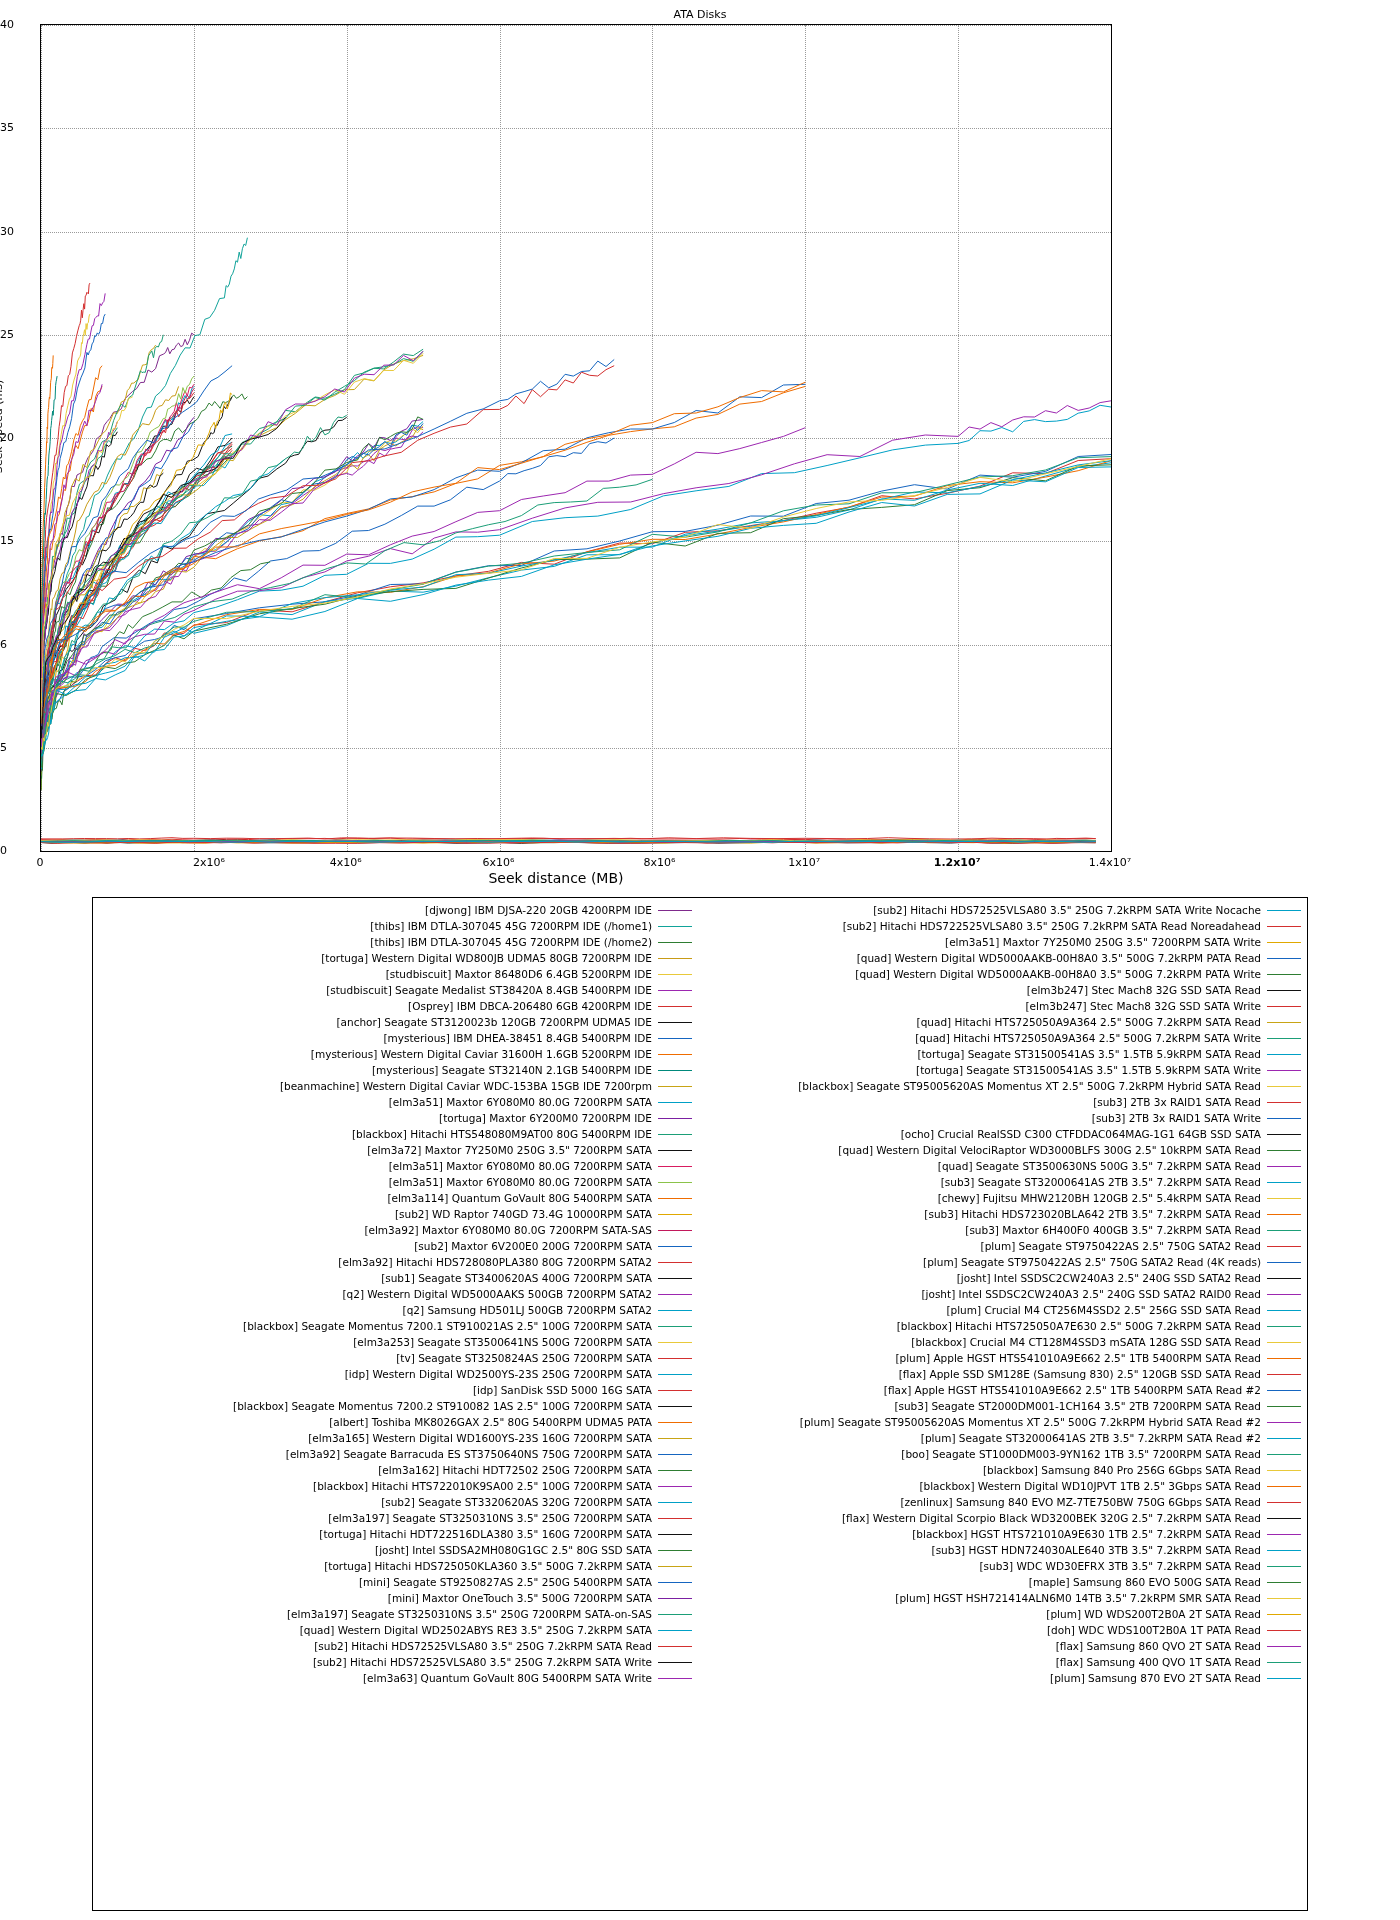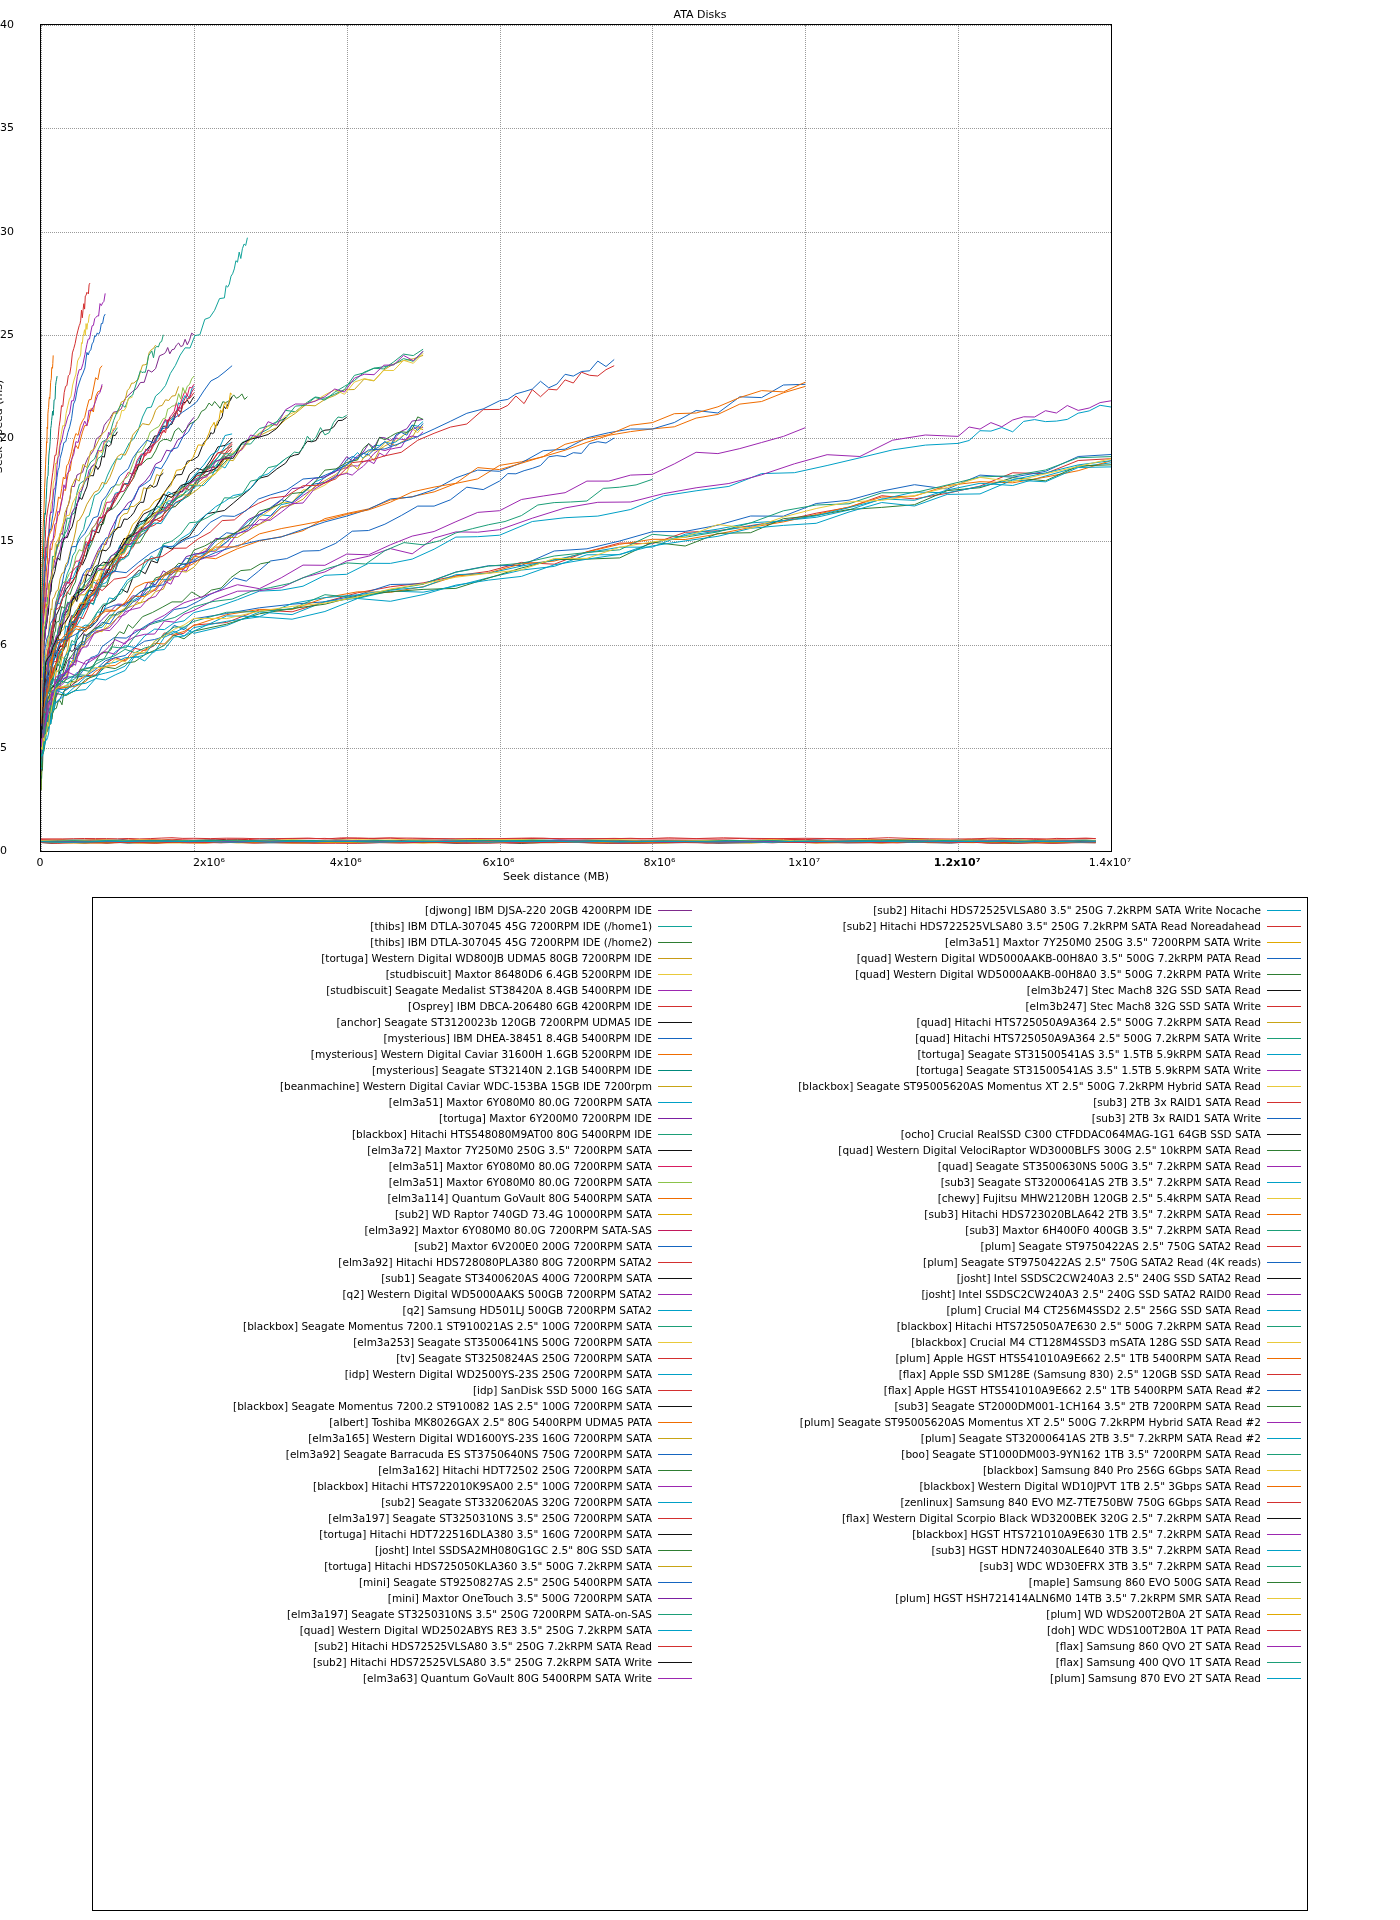--- a/index.html
+++ b/index.html
@@ -36,21 +36,21 @@
     transform:translateX(-50%);white-space:nowrap;
   }
   #ylabel{
     position:absolute;left:-2px;top:420px;
     transform:rotate(-90deg) translateX(-50%);
     transform-origin:left center;
     font-size:11px;white-space:nowrap;
   }
   #xlabel{
     position:absolute;top:870px;left:0;width:1112px;text-align:center;
-    font-size:11px;
+    font-size:14px;
   }
   #legend-box{
     position:absolute;left:92px;top:897px;width:1216px;height:1014px;
     border:1px solid #000;background:#fff;box-sizing:border-box;
     padding:4px 6px 4px 6px;
     display:flex;flex-direction:row;gap:16px;
     overflow:hidden;
   }
   .legend-col{
     width:50%;display:flex;flex-direction:column;

